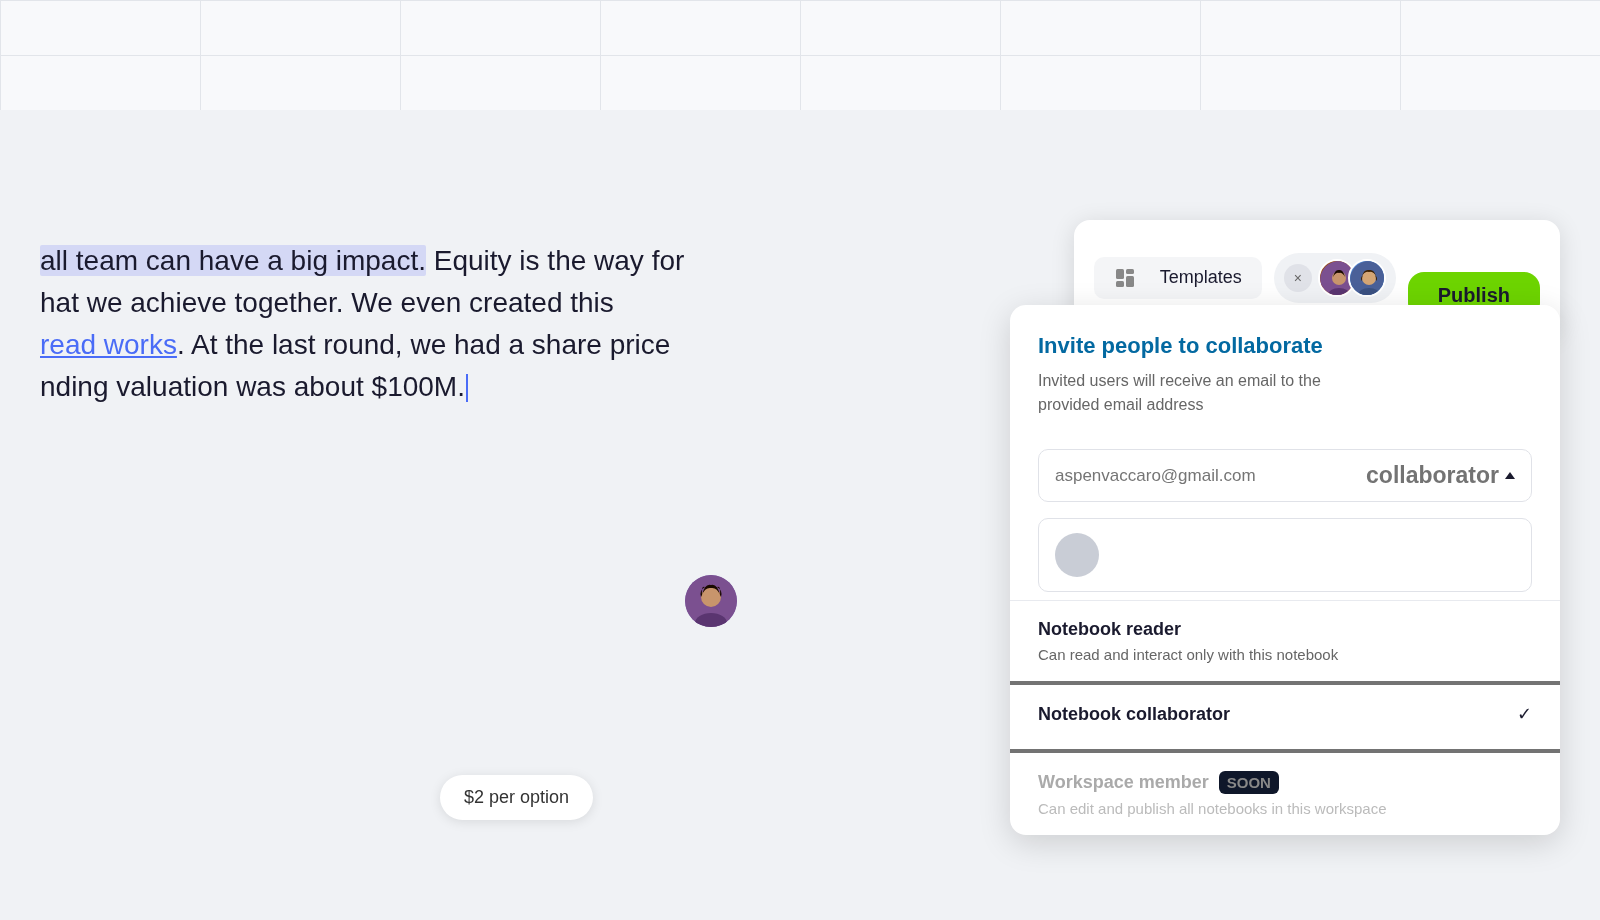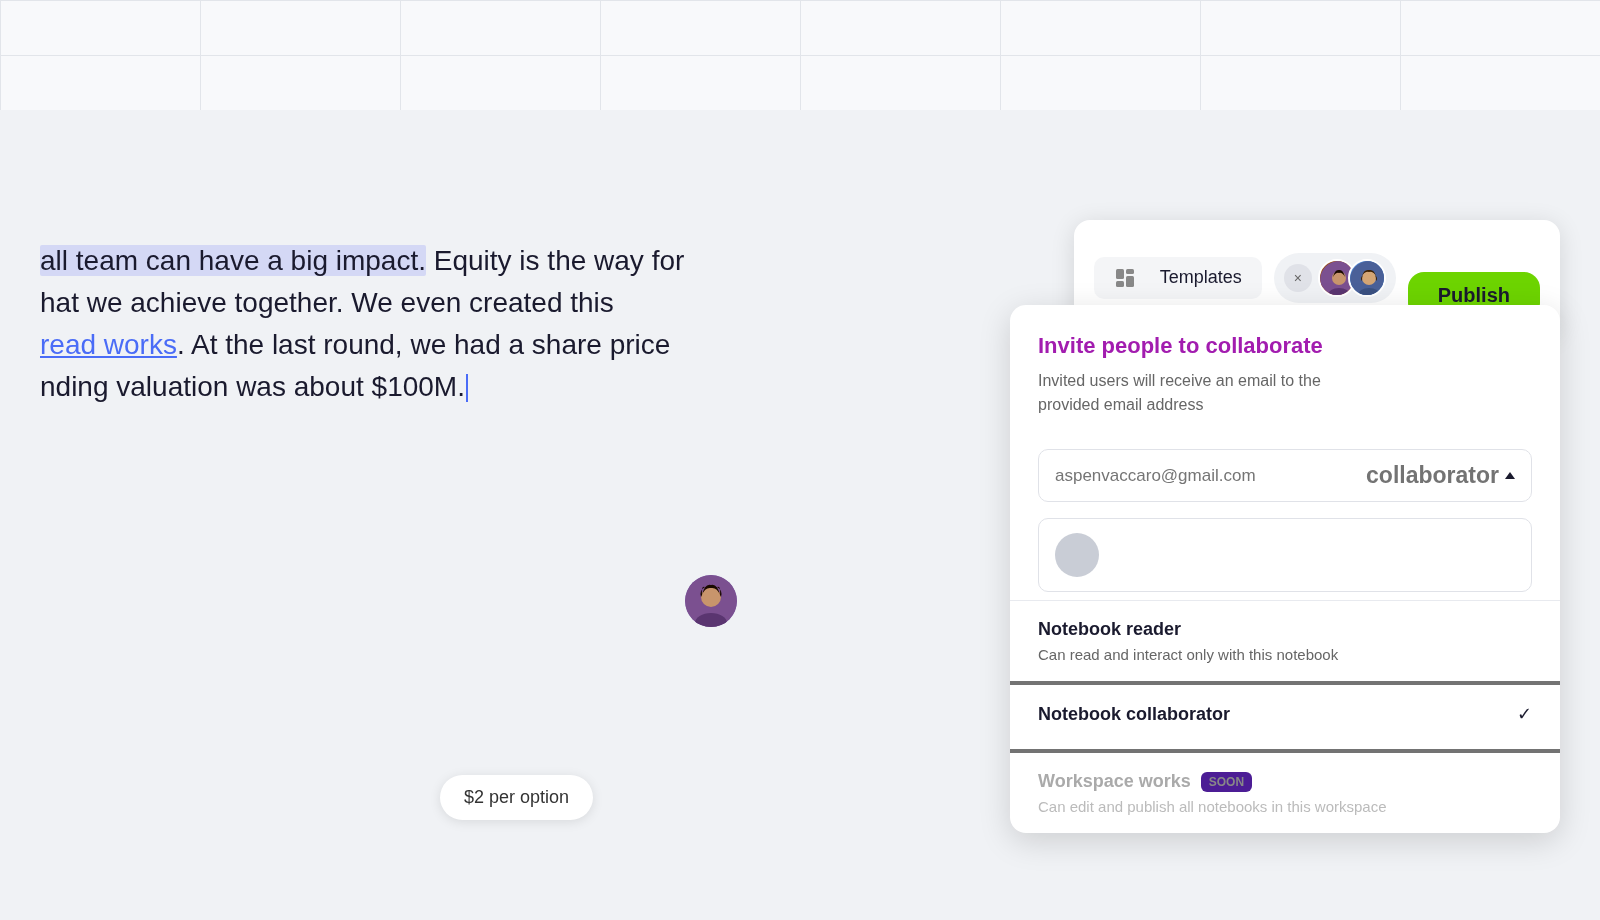--- a/index.html
+++ b/index.html
@@ -223,21 +223,21 @@
       overflow: hidden;
     }
 
     .dropdown-header {
       padding: 28px 28px 16px;
     }
 
     .dropdown-title {
       font-size: 22px;
       font-weight: 700;
-      color: #a21caf;
+      color: #0369a1;
       margin-bottom: 10px;
     }
 
     .dropdown-subtitle {
       font-size: 16px;
       color: #666;
       line-height: 1.5;
     }
 
     
@@ -345,24 +345,24 @@
       color: #bbb;
     }
 
     .check-icon {
       margin-left: auto;
       font-size: 18px;
       color: #1a1a2e;
     }
 
     .soon-badge {
-      background: #4c1d95;
+      background: #0f172a;
       border-radius: 6px;
       padding: 3px 8px;
-      font-size: 12px;
+      font-size: 15px;
       color: #888;
       font-weight: 600;
     }
   </style>
 </head>
 <body>
 
 <div class="grid-bg"></div>
 
 <div class="content-area">
@@ -474,21 +474,21 @@
 
       <div class="role-item">
         <div class="role-item-header">
           <span class="role-name">Notebook collaborator</span>
           <span class="check-icon">✓</span>
         </div>
       </div>
 
       <div class="role-item">
         <div class="role-item-header">
-          <span class="role-name disabled">Workspace works</span>
+          <span class="role-name disabled">Workspace member</span>
           <span class="soon-badge">SOON</span>
         </div>
         <div class="role-desc disabled">Can edit and publish all notebooks in this workspace</div>
       </div>
 
     </div>
   </div>
 
 </div>
 

